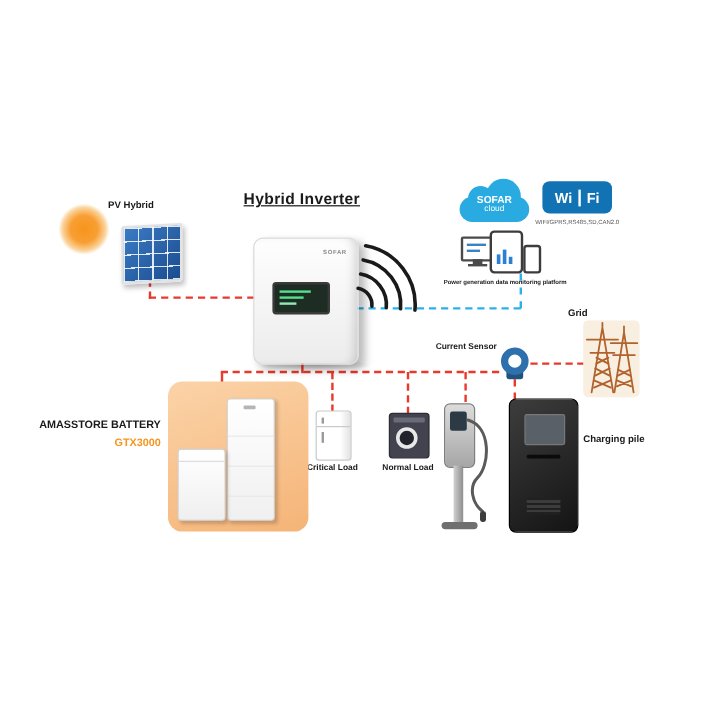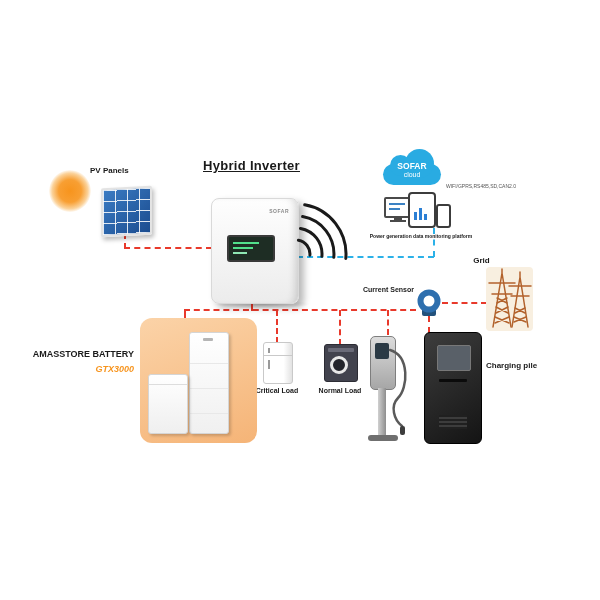--- a/index.html
+++ b/index.html
@@ -99,21 +99,21 @@
             background-size:100% 1px,100% 1px,100% 1px,100% 100%;
             background-position:0 30px,0 55px,0 80px,0 0;background-repeat:no-repeat;
             box-shadow:2px 2px 3px rgba(0,0,0,.18);}
   #cab-logo{position:absolute;left:203px;top:338px;width:10px;height:3px;background:#b5b5b5;border-radius:1px;z-index:4;}
   #cab-short{position:absolute;left:148px;top:374px;width:38px;height:58px;border:1px solid #d5d5d5;border-radius:3px;z-index:3;
              background-color:#fff;
              background-image:linear-gradient(#dddddd,#dddddd),linear-gradient(180deg,#ffffff,#efefef);
              background-size:100% 1px,100% 100%;background-position:0 9px,0 0;background-repeat:no-repeat;
              box-shadow:2px 2px 3px rgba(0,0,0,.18);}
   #bat-title{left:18px;top:349px;width:116px;text-align:right;font-size:9px;}
-  #bat-model{left:18px;top:364px;width:116px;text-align:right;font-size:9px;color:#f7941d;font-style:italic;}
+  #bat-model{left:18px;top:364px;width:116px;text-align:right;font-size:9px;color:#f7941d;}
 
   
   #fridge{position:absolute;left:263px;top:342px;width:28px;height:40px;border:1px solid #c9c9c9;border-radius:3px;z-index:2;
           background-color:#fff;
           background-image:linear-gradient(#c9c9c9,#c9c9c9),linear-gradient(to right,#ffffff 70%,#e2e2e2);
           background-size:100% 1px,100% 100%;background-position:0 12px,0 0;background-repeat:no-repeat;}
   #fridge::before{content:"";position:absolute;left:4px;top:5px;width:2px;height:5px;background:#9a9a9a;}
   #fridge::after{content:"";position:absolute;left:4px;top:17px;width:2px;height:9px;background:#9a9a9a;}
   #crit-label{left:251px;top:387px;width:52px;text-align:center;font-size:7px;}
 
@@ -153,41 +153,45 @@
   <div class="rl-v" id="l-crit-v"></div>
   <div class="rl-v" id="l-norm-v"></div>
   <div class="rl-v" id="l-ev-v"></div>
   <div class="rl-v" id="l-pile-v"></div>
   <div class="rl-h" id="l-grid-h"></div>
   <div class="bl-h" id="l-blue-h"></div>
   <div class="bl-v" id="l-blue-v"></div>
 
   <div id="sun"></div>
   <div id="pv"></div>
-  <div id="pv-label" class="lbl">PV Panels</div>
+  <div id="pv-label" class="lbl">PV Hybrid</div>
 
   <div id="title" class="lbl">Hybrid Inverter</div>
   <div id="inv-shadow"></div>
   <div id="inverter">
     <span id="inv-brand">SOFAR</span>
     <div id="inv-screen"></div>
   </div>
   <svg id="wifi-arcs" width="75" height="75" viewBox="0 0 75 75">
     <g fill="none" stroke="#1a1a1a" stroke-width="3" stroke-linecap="round">
       <path d="M8.4,44.2 A14,14 0 0 1 19.9,59.2"></path>
       <path d="M10.5,32.4 A26,26 0 0 1 31.9,60.3"></path>
       <path d="M12.6,20.6 A38,38 0 0 1 43.8,61.3"></path>
       <path d="M14.7,8.8 A50,50 0 0 1 55.8,62.4"></path>
     </g>
   </svg>
 
   <div id="cloud">
     <div id="cloud-shape"></div>
     <div id="cloud-name">SOFAR</div>
     <div id="cloud-word">cloud</div>
+  </div>
+  <div id="wifi-logo">
+    <span class="wi">Wi</span>
+    <span class="fi">Fi</span>
   </div>
   <div id="protocols">WIFI/GPRS,RS485,SD,CAN2.0</div>
 
   <div id="monitor"></div>
   <div id="monitor-stand"></div>
   <div id="monitor-base"></div>
   <div id="tablet"></div>
   <div id="phone"></div>
   <div id="mon-caption">Power generation data monitoring platform</div>
 

